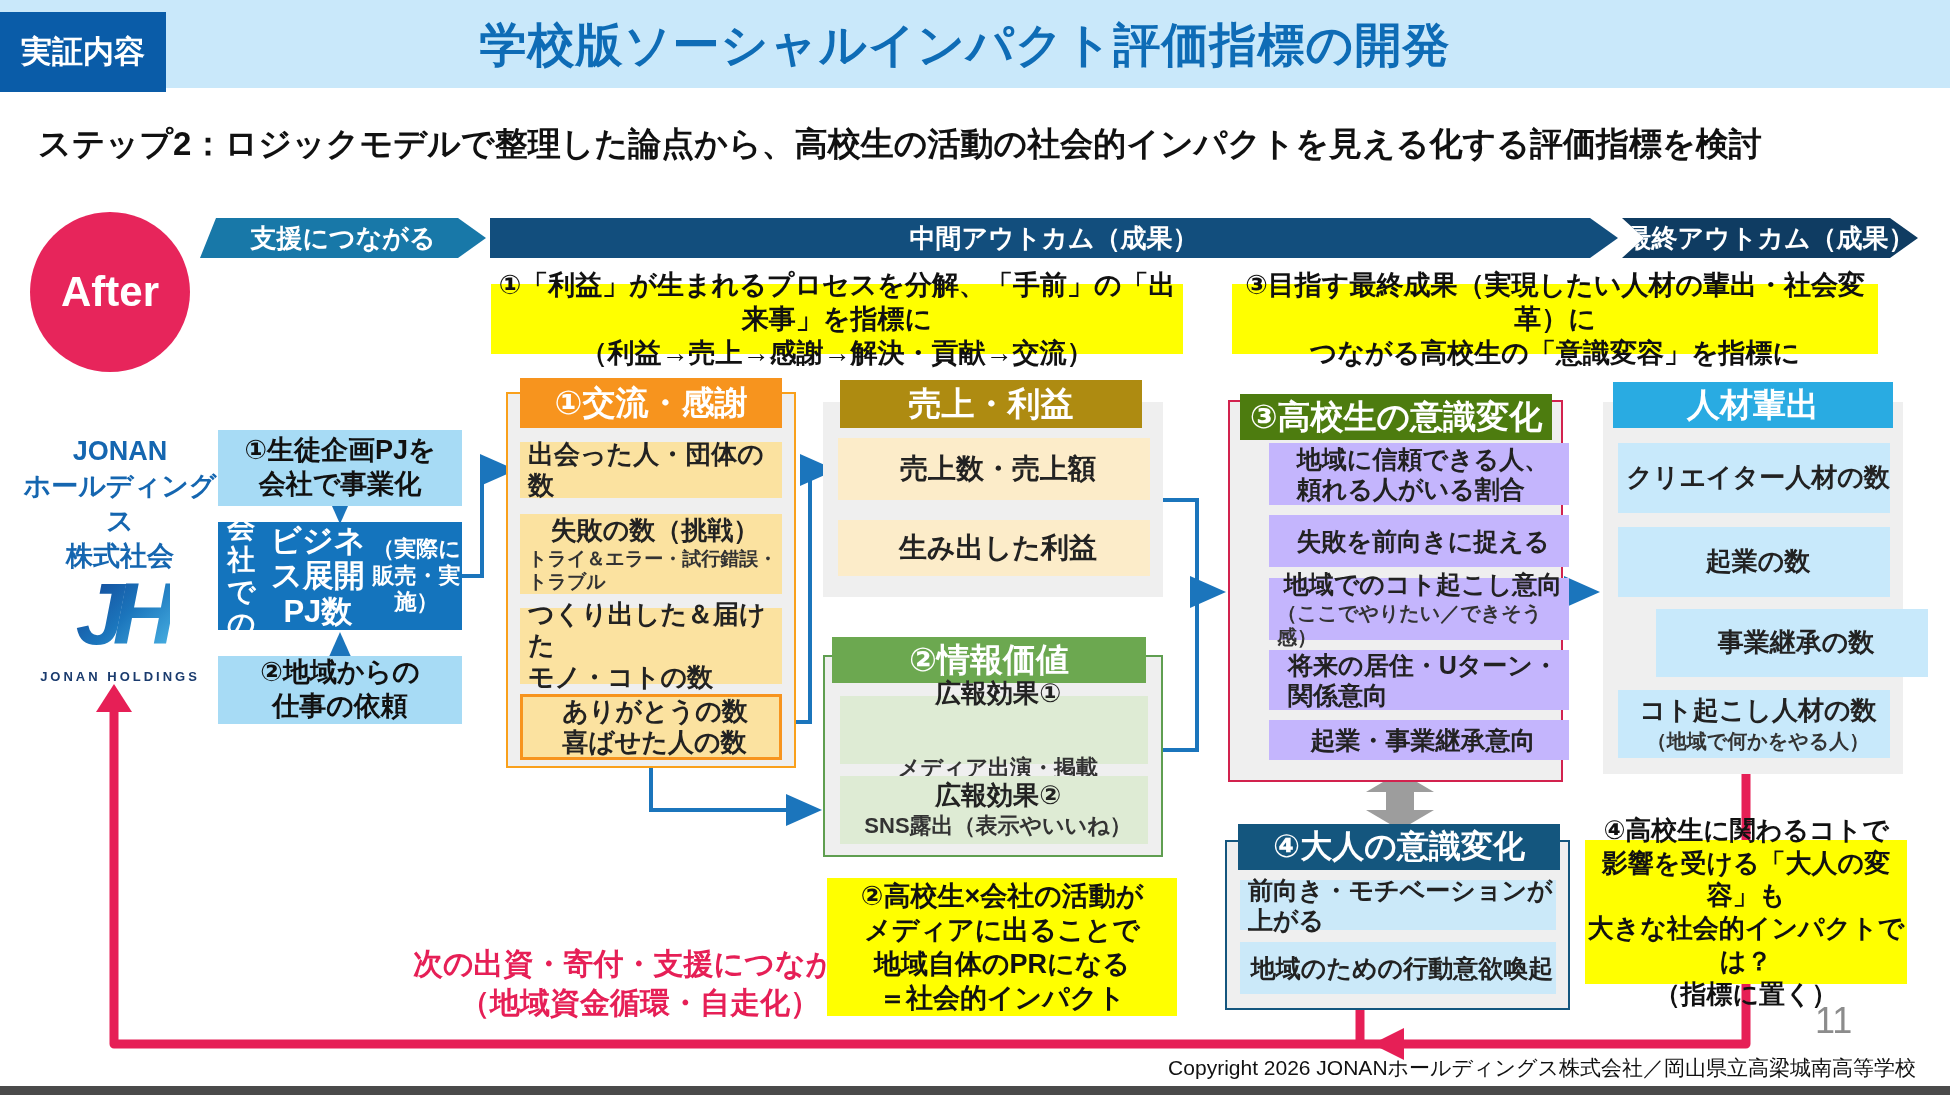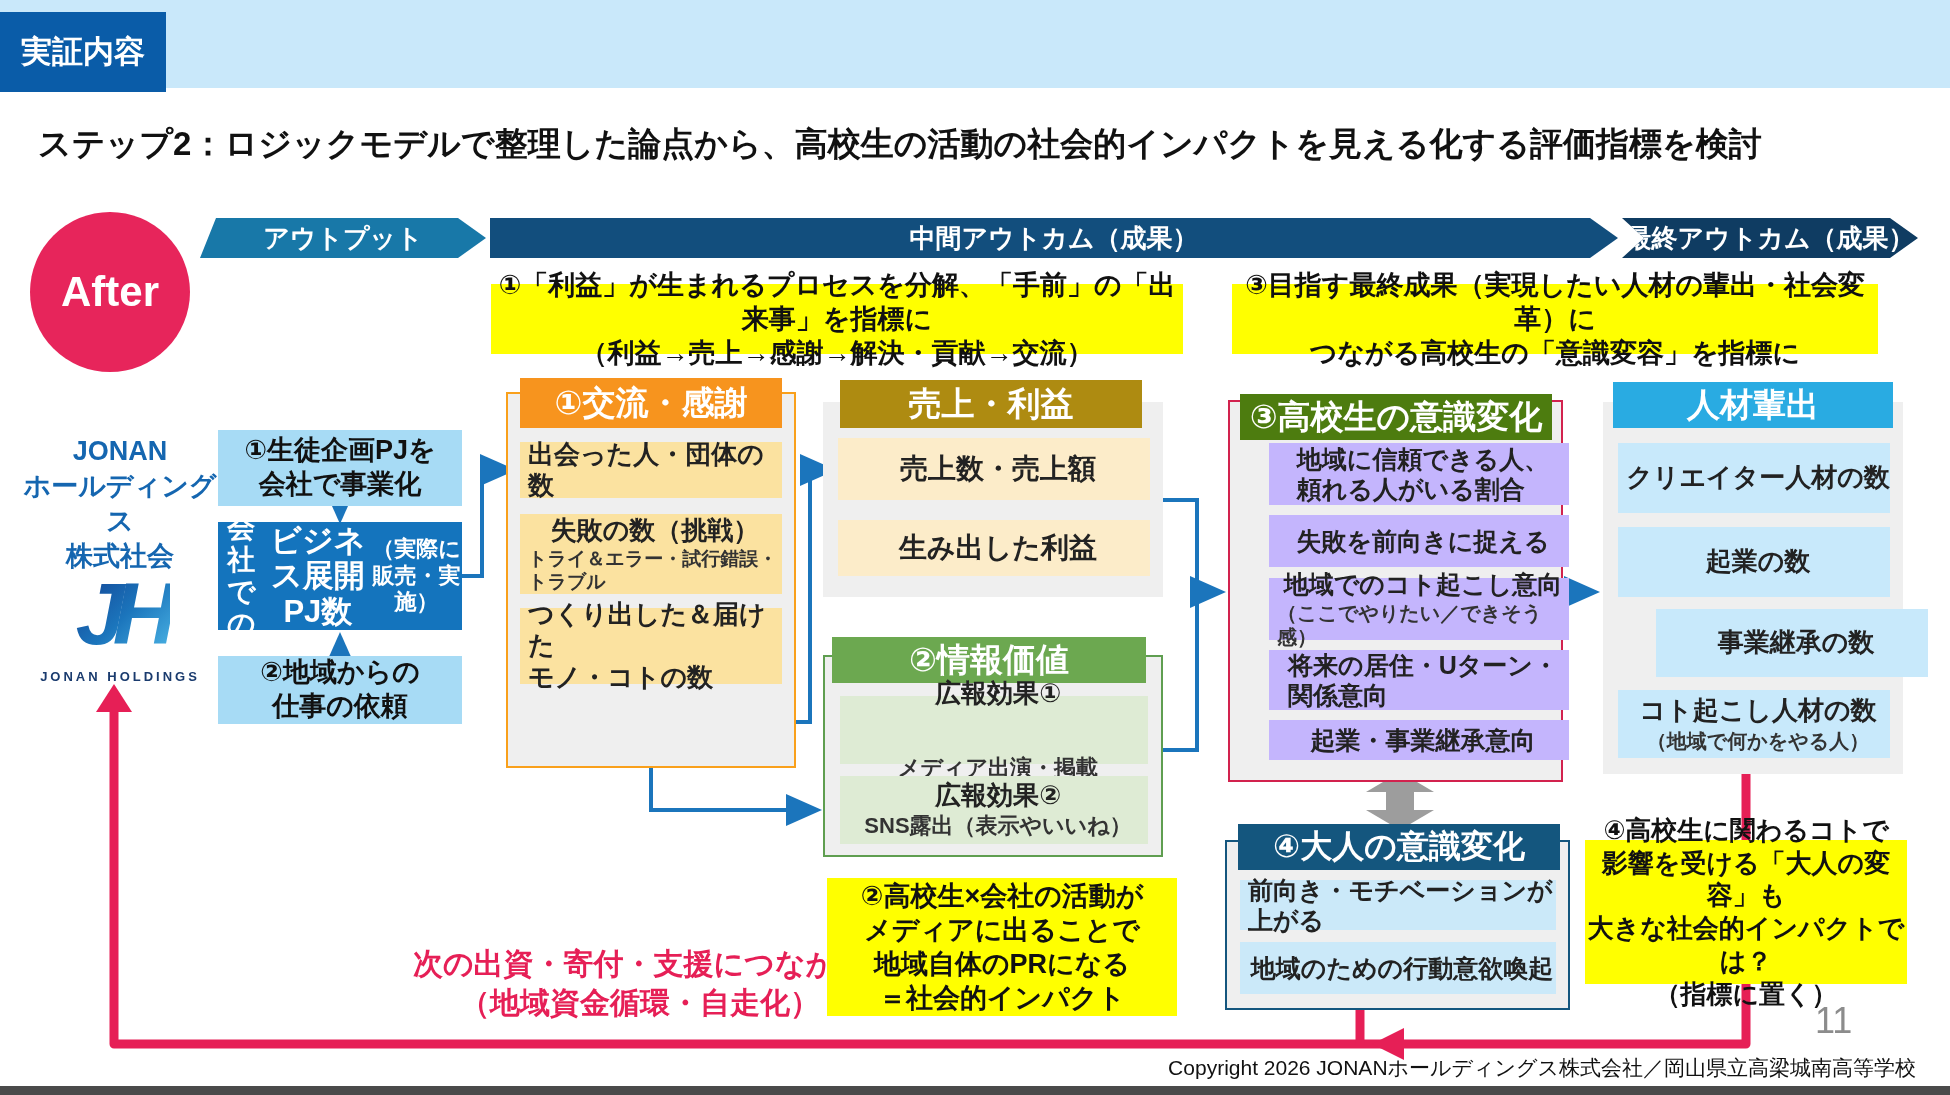--- a/index.html
+++ b/index.html
@@ -101,23 +101,24 @@
       <polyline points="340,654 340,640" marker-end="url(#mblue)"></polyline>
       <polyline points="651,500 651,508" marker-end="url(#mblue)"></polyline>
       <polyline points="651,596 651,602" marker-end="url(#mblue)"></polyline>
       <polyline points="651,686 651,690" marker-end="url(#mblue)"></polyline>
       <polyline points="994,502 994,514" marker-end="url(#mblue)"></polyline>
     </g>
   </svg>
 
   <div class="abs titlebar" style="left:0;top:0;width:1950px;height:88px;z-index:2;"></div>
   <div class="abs tagbox flexc" style="left:0;top:12px;width:166px;height:80px;z-index:3;">実証内容</div>
+  <div class="abs slide-title flexc" style="left:300px;top:8px;width:1330px;height:74px;z-index:3;">学校版ソーシャルインパクト評価指標の開発</div>
   <div class="abs subtitle" style="left:38px;top:122px;width:1880px;z-index:2;">ステップ2：ロジックモデルで整理した論点から、高校生の活動の社会的インパクトを見える化する評価指標を検討</div>
 
-  <div class="abs stagearrow sa-output" style="left:200px;top:218px;width:286px;height:40px;z-index:2;">アウトプット</div>
+  <div class="abs stagearrow sa-output" style="left:200px;top:218px;width:286px;height:40px;z-index:2;">支援につながる</div>
   <div class="abs stagearrow sa-mid" style="left:490px;top:218px;width:1128px;height:40px;z-index:2;">中間アウトカム（成果）</div>
   <div class="abs stagearrow sa-final" style="left:1622px;top:218px;width:296px;height:40px;z-index:2;">最終アウトカム（成果）</div>
 
   <div class="abs after flexc" style="left:30px;top:212px;width:160px;height:160px;z-index:2;">After</div>
 
   <div class="abs note flexc pre" style="left:491px;top:284px;width:692px;height:70px;z-index:2;">①「利益」が生まれるプロセスを分解、「手前」の「出来事」を指標に
 （利益→売上→感謝→解決・貢献→交流）</div>
   <div class="abs note flexc pre" style="left:1232px;top:284px;width:646px;height:70px;z-index:2;">③目指す最終成果（実現したい人材の輩出・社会変革）に
 つながる高校生の「意識変容」を指標に</div>
 
@@ -141,20 +142,22 @@
 
   <div class="abs container b-orange" style="left:506px;top:392px;width:290px;height:376px;z-index:2;"></div>
   <div class="abs colhead h-orange" style="left:520px;top:378px;width:262px;height:50px;z-index:3;">①交流・感謝</div>
   <div class="abs item i-cream" style="left:520px;top:442px;width:262px;height:56px;z-index:3;">出会った人・団体の数</div>
   <div class="abs item i-cream" style="left:520px;top:514px;width:262px;height:80px;z-index:3;">
     <div>失敗の数（挑戦）</div>
     <div class="sub">トライ＆エラー・試行錯誤・トラブル</div>
   </div>
   <div class="abs item i-cream pre" style="left:520px;top:608px;width:262px;height:76px;z-index:3;">つくり出した＆届けた
 モノ・コトの数</div>
+  <div class="abs item i-cream i-hl pre" style="left:520px;top:694px;width:262px;height:66px;z-index:3;">ありがとうの数
+喜ばせた人の数</div>
 
   <div class="abs container" style="left:823px;top:402px;width:340px;height:195px;z-index:2;"></div>
   <div class="abs colhead h-gold" style="left:840px;top:380px;width:302px;height:48px;z-index:3;">売上・利益</div>
   <div class="abs item i-cream2" style="left:838px;top:438px;width:312px;height:62px;z-index:3;font-size:28px;">売上数・売上額</div>
   <div class="abs item i-cream2" style="left:838px;top:520px;width:312px;height:56px;z-index:3;font-size:28px;">生み出した利益</div>
 
   <div class="abs container b-green" style="left:823px;top:655px;width:340px;height:202px;z-index:2;"></div>
   <div class="abs colhead h-green" style="left:832px;top:637px;width:314px;height:46px;z-index:3;">②情報価値</div>
   <div class="abs item i-greenl" style="left:840px;top:696px;width:308px;height:68px;z-index:3;gap:44px;">
     <div>広報効果①</div>

